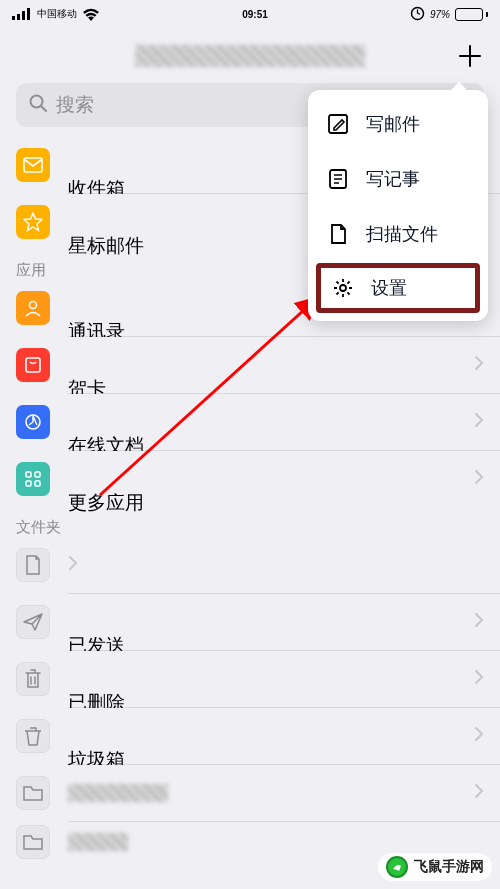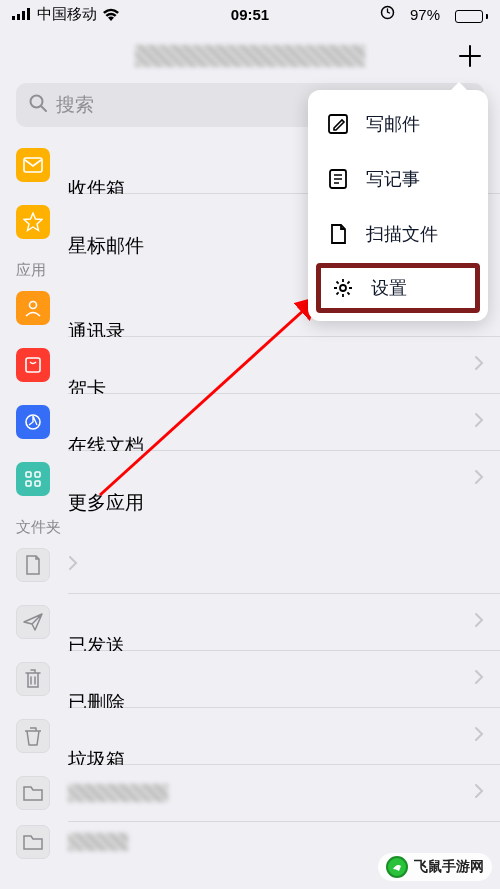--- a/index.html
+++ b/index.html
@@ -1,21 +1,21 @@
 <!DOCTYPE html>
 <html><head>
   <meta charset="utf-8">
   <style>
     * { margin: 0; padding: 0; box-sizing: border-box; -webkit-font-smoothing: antialiased; }
     body { width: 500px; height: 889px; background: #efeff4; font-family: -apple-system, "PingFang SC", sans-serif; position: relative; overflow: hidden; }
     
     
-    .status-bar { height: 28px; background: #efeff4; display: flex; align-items: center; justify-content: space-between; padding: 0 12px; font-size: 15px; font-weight: 500; }
+    .status-bar { height: 28px; background: #efeff4; display: flex; align-items: center; justify-content: space-between; padding: 0 12px; font-size: 10px; font-weight: 500; }
     .status-left { display: flex; align-items: center; gap: 5px; }
-    .status-right { display: flex; align-items: flex-end; gap: 15px; }
+    .status-right { display: flex; align-items: center; gap: 5px; font-style: italic; }
     .signal svg, .wifi svg { display: block; }
     .battery { display: flex; align-items: center; gap: 3px; }
     .battery-body { width: 28px; height: 13px; border: 1.5px solid #000; border-radius: 3px; position: relative; padding: 1px; }
     .battery-fill { width: 100%; height: 100%; background: #000; border-radius: 1px; }
     .battery-tip { width: 2px; height: 5px; background: #000; border-radius: 0 1px 1px 0; }
     
     
     .header { height: 55px; display: flex; align-items: center; justify-content: center; position: relative; }
     .header-title { width: 230px; height: 22px; background: repeating-linear-gradient(45deg, #bdbdbd, #bdbdbd 4px, #d8d8d8 4px, #d8d8d8 8px); filter: blur(2px); }
     .header-add { position: absolute; right: 16px; top: 50%; transform: translateY(-50%); width: 28px; height: 28px; display: flex; align-items: center; justify-content: center; }

